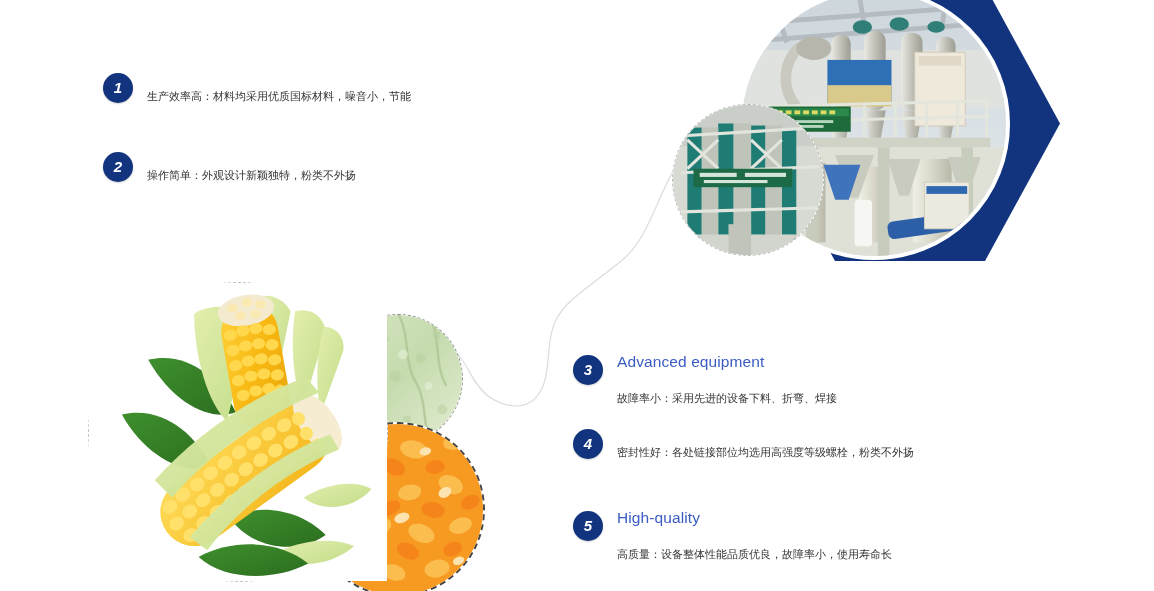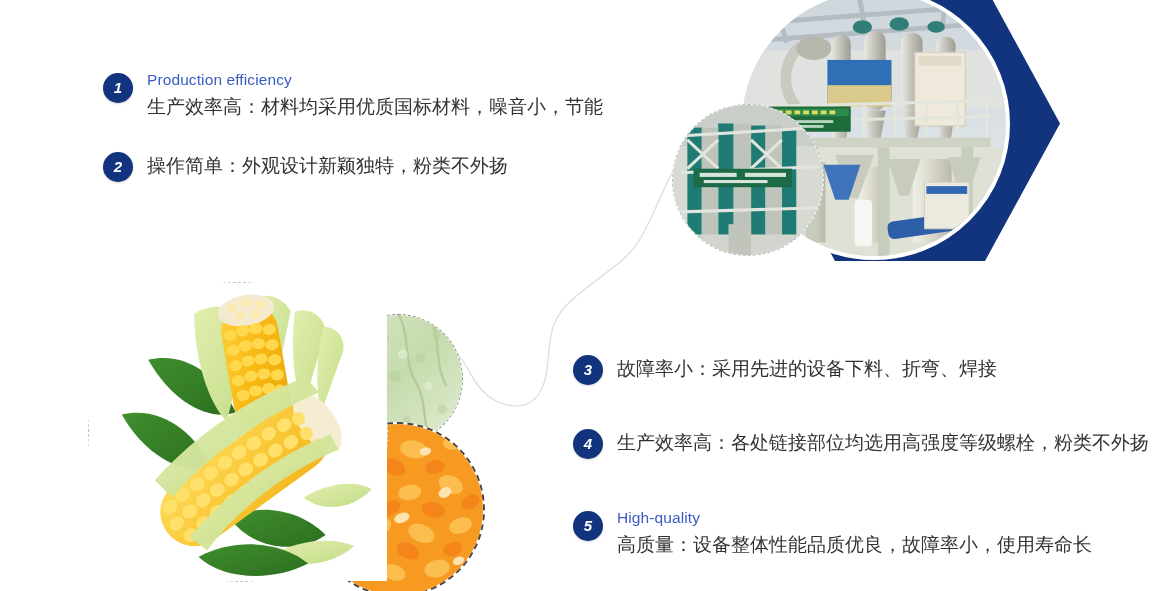--- a/index.html
+++ b/index.html
@@ -43,23 +43,23 @@
   .ftext { padding-top: 0; }
   .ftitle {
     color: #3a5cc4;
     font-size: 15.5px;
     line-height: 20px;
     letter-spacing: .1px;
     white-space: nowrap;
   }
   .fdesc {
     color: #333333;
-    font-size: 19px;
+    font-size: 11px;
     line-height: 22px;
-    margin-top: 5px;
+    margin-top: 16px;
     white-space: nowrap;
     font-family: "DejaVu Sans", "Liberation Sans", sans-serif;
   }
 
   
   #f1 { left: 103px; top: 70px; }
   #f2 { left: 103px; top: 149px; }
   #f3 { left: 573px; top: 352px; }
   #f4 { left: 573px; top: 426px; }
   #f5 { left: 573px; top: 508px; }
@@ -546,43 +546,43 @@
 
           <path d="M 100 250 C 134 232, 176 236, 200 256 C 170 272, 124 272, 100 250 Z" fill="url(#leafg)"></path>
         </svg>
       </div>
     </div>
   </div>
 
   <div class="feature" id="f1">
     <div class="badge">1</div>
     <div class="ftext">
-      <div class="ftitle">Production efficiency</div>
       <div class="fdesc">生产效率高：材料均采用优质国标材料，噪音小，节能</div>
     </div>
   </div>
 
   <div class="feature" id="f2">
     <div class="badge">2</div>
     <div class="ftext">
       <div class="fdesc">操作简单：外观设计新颖独特，粉类不外扬</div>
     </div>
   </div>
 
   <div class="feature" id="f3">
     <div class="badge">3</div>
     <div class="ftext">
+      <div class="ftitle">Advanced equipment</div>
       <div class="fdesc">故障率小：采用先进的设备下料、折弯、焊接</div>
     </div>
   </div>
 
   <div class="feature" id="f4">
     <div class="badge">4</div>
     <div class="ftext">
-      <div class="fdesc">生产效率高：各处链接部位均选用高强度等级螺栓，粉类不外扬</div>
+      <div class="fdesc">密封性好：各处链接部位均选用高强度等级螺栓，粉类不外扬</div>
     </div>
   </div>
 
   <div class="feature" id="f5">
     <div class="badge">5</div>
     <div class="ftext">
       <div class="ftitle">High-quality</div>
       <div class="fdesc">高质量：设备整体性能品质优良，故障率小，使用寿命长</div>
     </div>
   </div>

